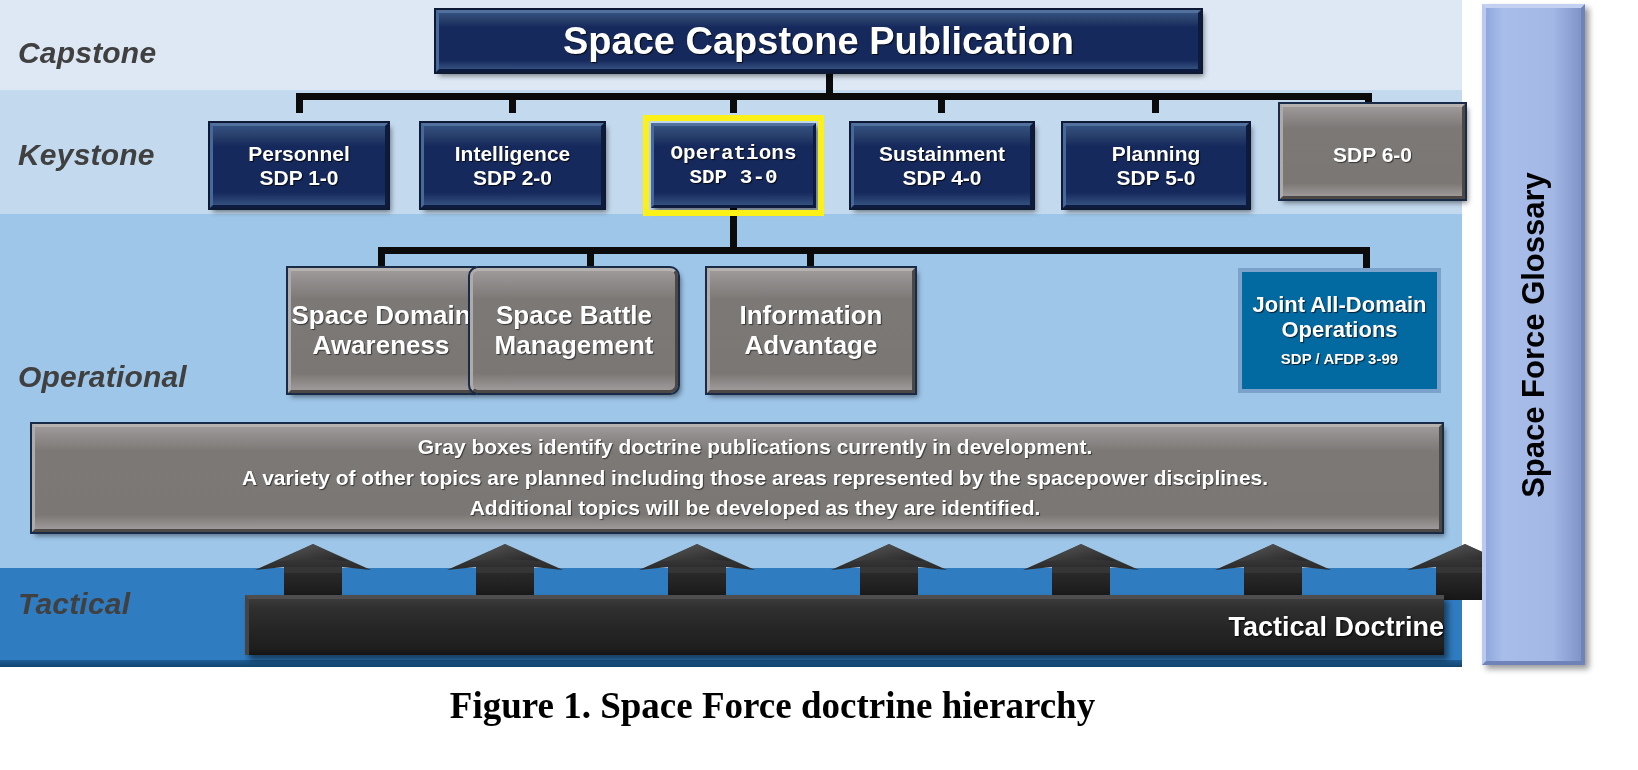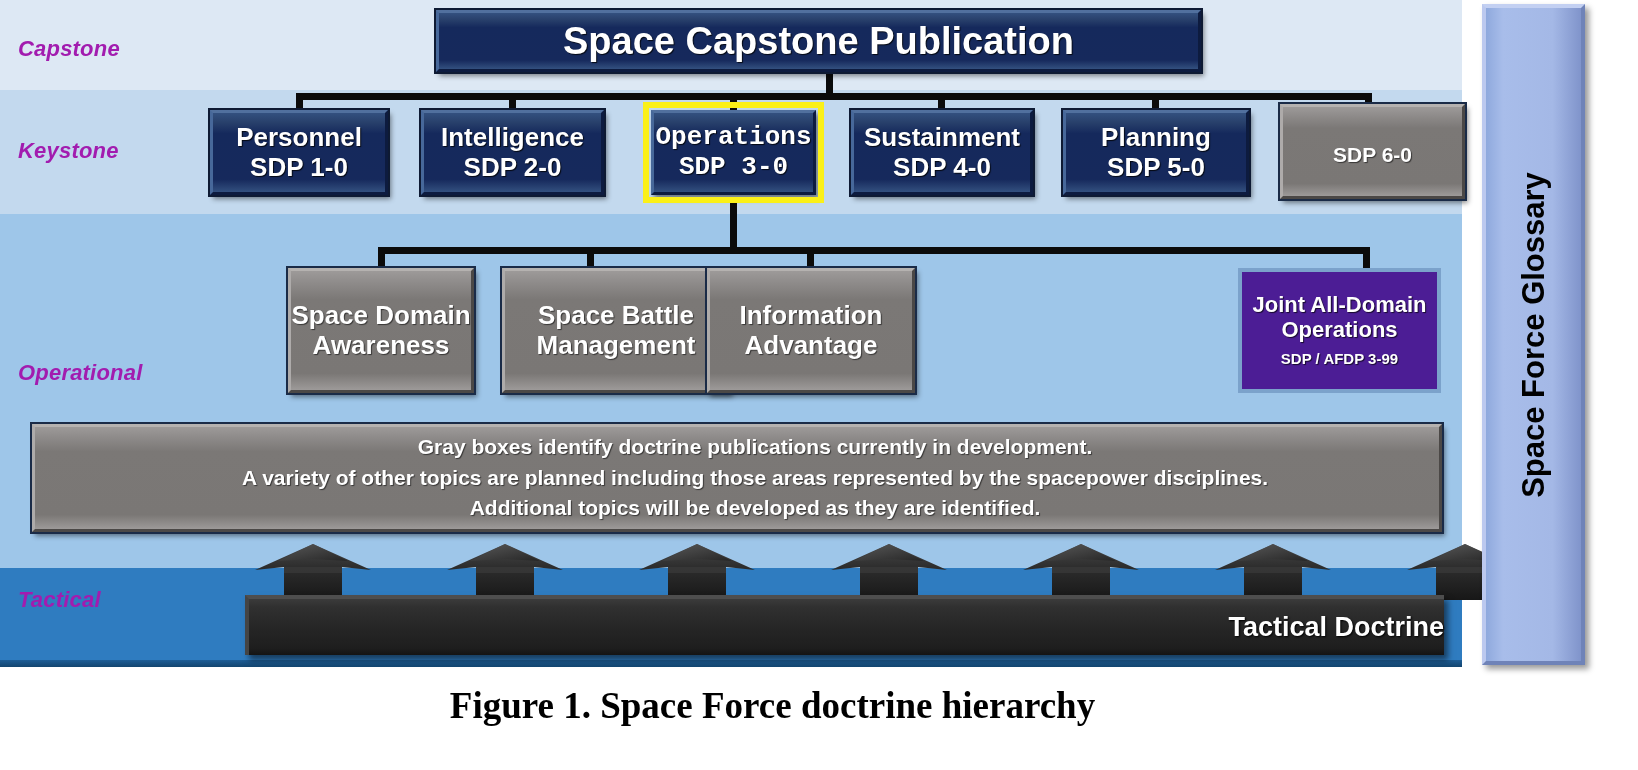--- a/index.html
+++ b/index.html
@@ -10,22 +10,22 @@
   
   .band{position:absolute;left:0;width:1462px;}
   #band-capstone{top:0;height:90px;background:#dde8f4;}
   #band-keystone{top:90px;height:124px;background:#c3d9ee;}
   #band-operational{top:214px;height:354px;background:#9ec6e9;}
   #band-tactical{top:568px;height:99px;background:#2f7cc0;}
   #bottom-rule{position:absolute;left:0;top:660px;width:1462px;height:7px;
        background:linear-gradient(to bottom,#1d5d96,#13456f);}
 
   
-  .rowlabel{position:absolute;font-style:italic;font-weight:bold;color:#a21caf;
-       font-size:22px;letter-spacing:.2px;white-space:nowrap;}
+  .rowlabel{position:absolute;font-style:italic;font-weight:bold;color:#404040;
+       font-size:30px;letter-spacing:.2px;white-space:nowrap;}
   #label-capstone{left:18px;top:36px;}
   #label-keystone{left:18px;top:138px;}
   #label-operational{left:18px;top:360px;}
   #label-tactical{left:18px;top:587px;}
 
   
   .line{position:absolute;background:#0b0b0b;}
 
   
   .box{position:absolute;box-sizing:border-box;display:flex;flex-direction:column;
@@ -47,42 +47,42 @@
   .gray{
     background:linear-gradient(to bottom,#9d9a99 0%,#8e8b8a 10%,#7b7876 24%,#7a7775 86%,#9d9a99 100%);
     border-top:3px solid #b5b2b0;
     border-left:3px solid #aeabaa;
     border-right:3px solid #4b4846;
     border-bottom:3px solid #4b4846;
     outline:2px solid #1a2b47;
     text-shadow:1px 1px 1px rgba(0,0,0,.55);
   }
   .flatnavy{
-    background:#4c1d95;
+    background:#0369a1;
     border:4px solid #7ba2cb;
     text-shadow:1px 1px 1px rgba(0,0,0,.7);
     box-shadow:none;
     align-items:center;
   }
   .highlight{outline:6px solid #fbf018;outline-offset:2px;font-family:Liberation Mono, monospace;}
 
   
   #capstone-box{left:436px;top:10px;width:765px;height:62px;font-size:38px;}
-  .keystone-box{top:110px;height:85px;font-size:26px;}
+  .keystone-box{top:123px;height:85px;font-size:21px;}
   #ks0{left:210px;width:178px;}
   #ks1{left:421px;width:183px;}
   #ks2{left:651px;width:165px;}
   #ks3{left:851px;width:182px;}
   #ks4{left:1063px;width:186px;}
   #ks5{left:1280px;top:104px;width:185px;height:95px;font-size:21px;}
   #ks5 .t2{margin-top:7px;}
 
   .op-box{top:268px;height:125px;font-size:26px;align-items:center;}
   #op0{left:288px;width:186px;}
-  #op1{left:502px;width:228px;}
+  #op1{left:470px;width:208px;border-radius:8px;}
   #op2{left:707px;width:208px;}
   #op3{left:1238px;top:268px;width:203px;height:125px;font-size:22px;}
   #op3 .sub{font-size:15px;margin-top:8px;}
 
   #note-box{left:32px;top:424px;width:1410px;height:108px;font-size:21px;
        line-height:1.45;justify-content:center;padding-left:36px;}
 
   
   #tac-bar{position:absolute;left:245px;top:595px;width:1195px;height:56px;
        background:linear-gradient(to bottom,#3b3b3b 0%,#303030 14%,#262626 50%,#1e1e1e 88%,#141414 100%);

